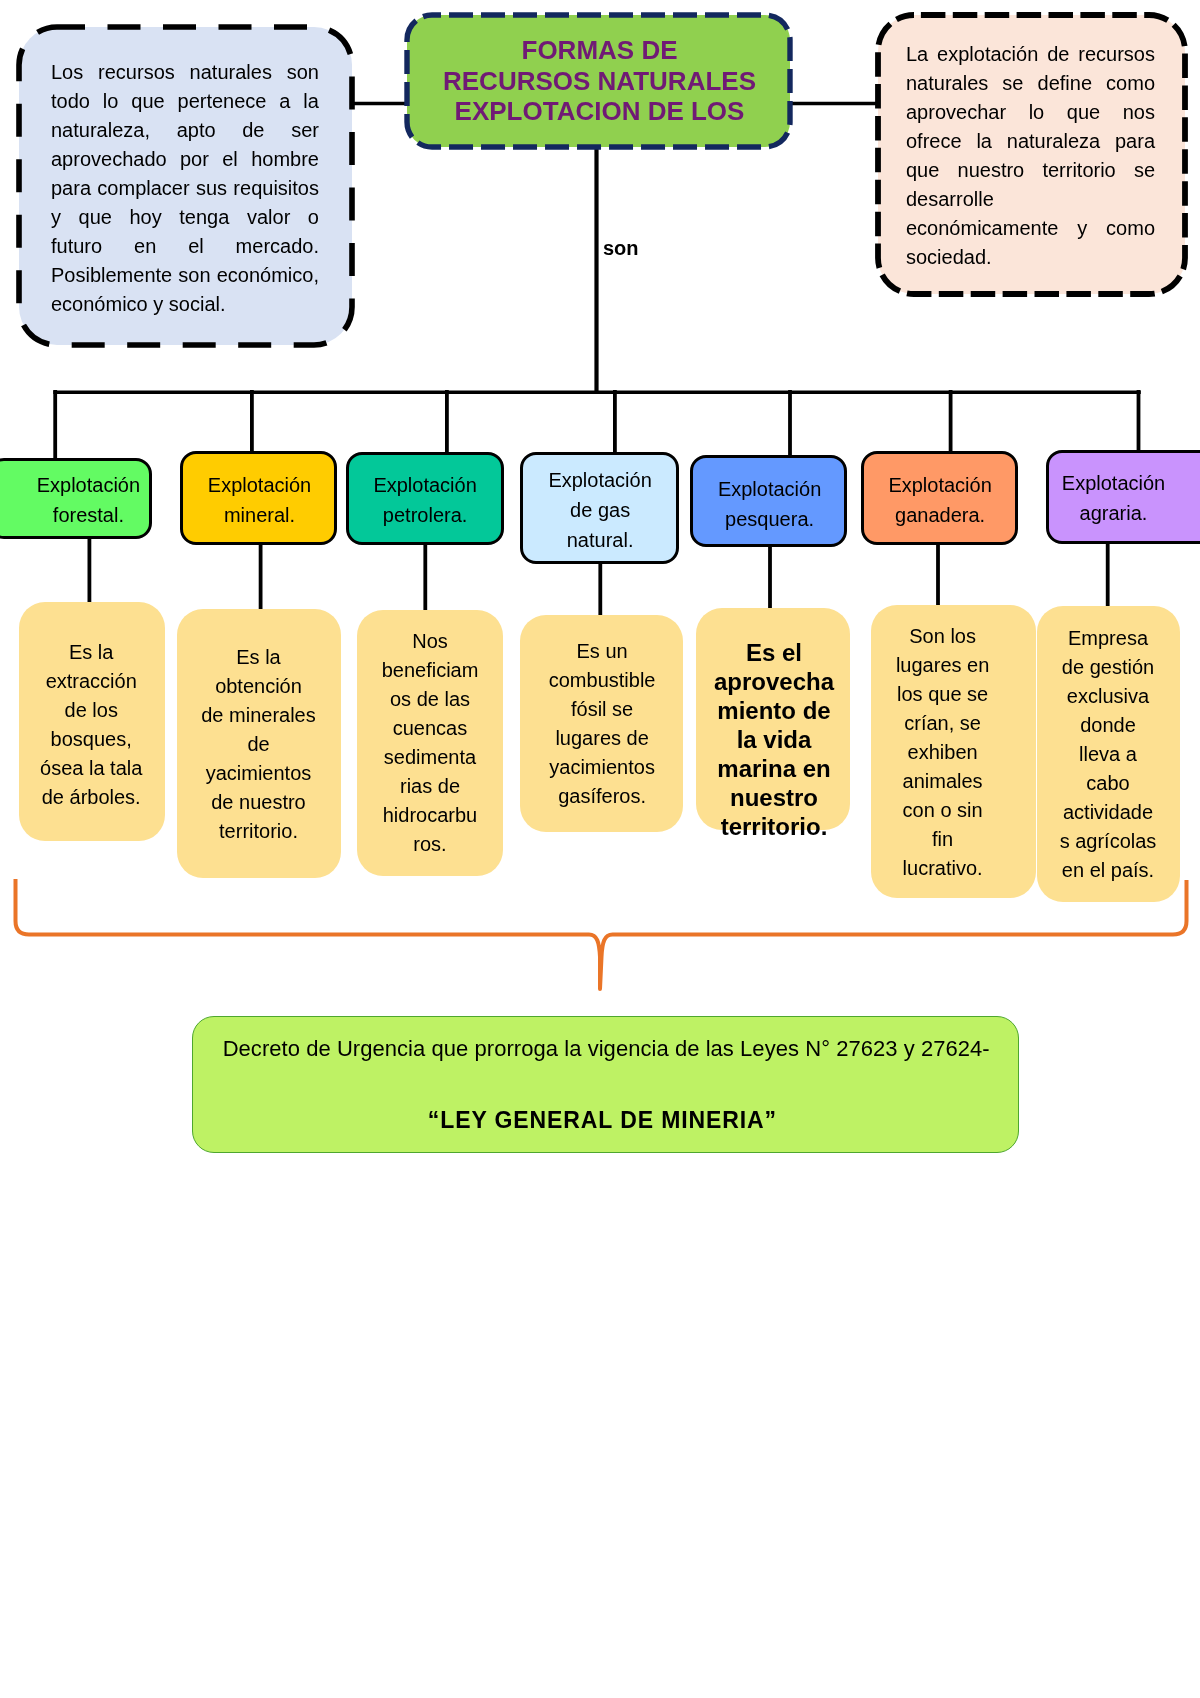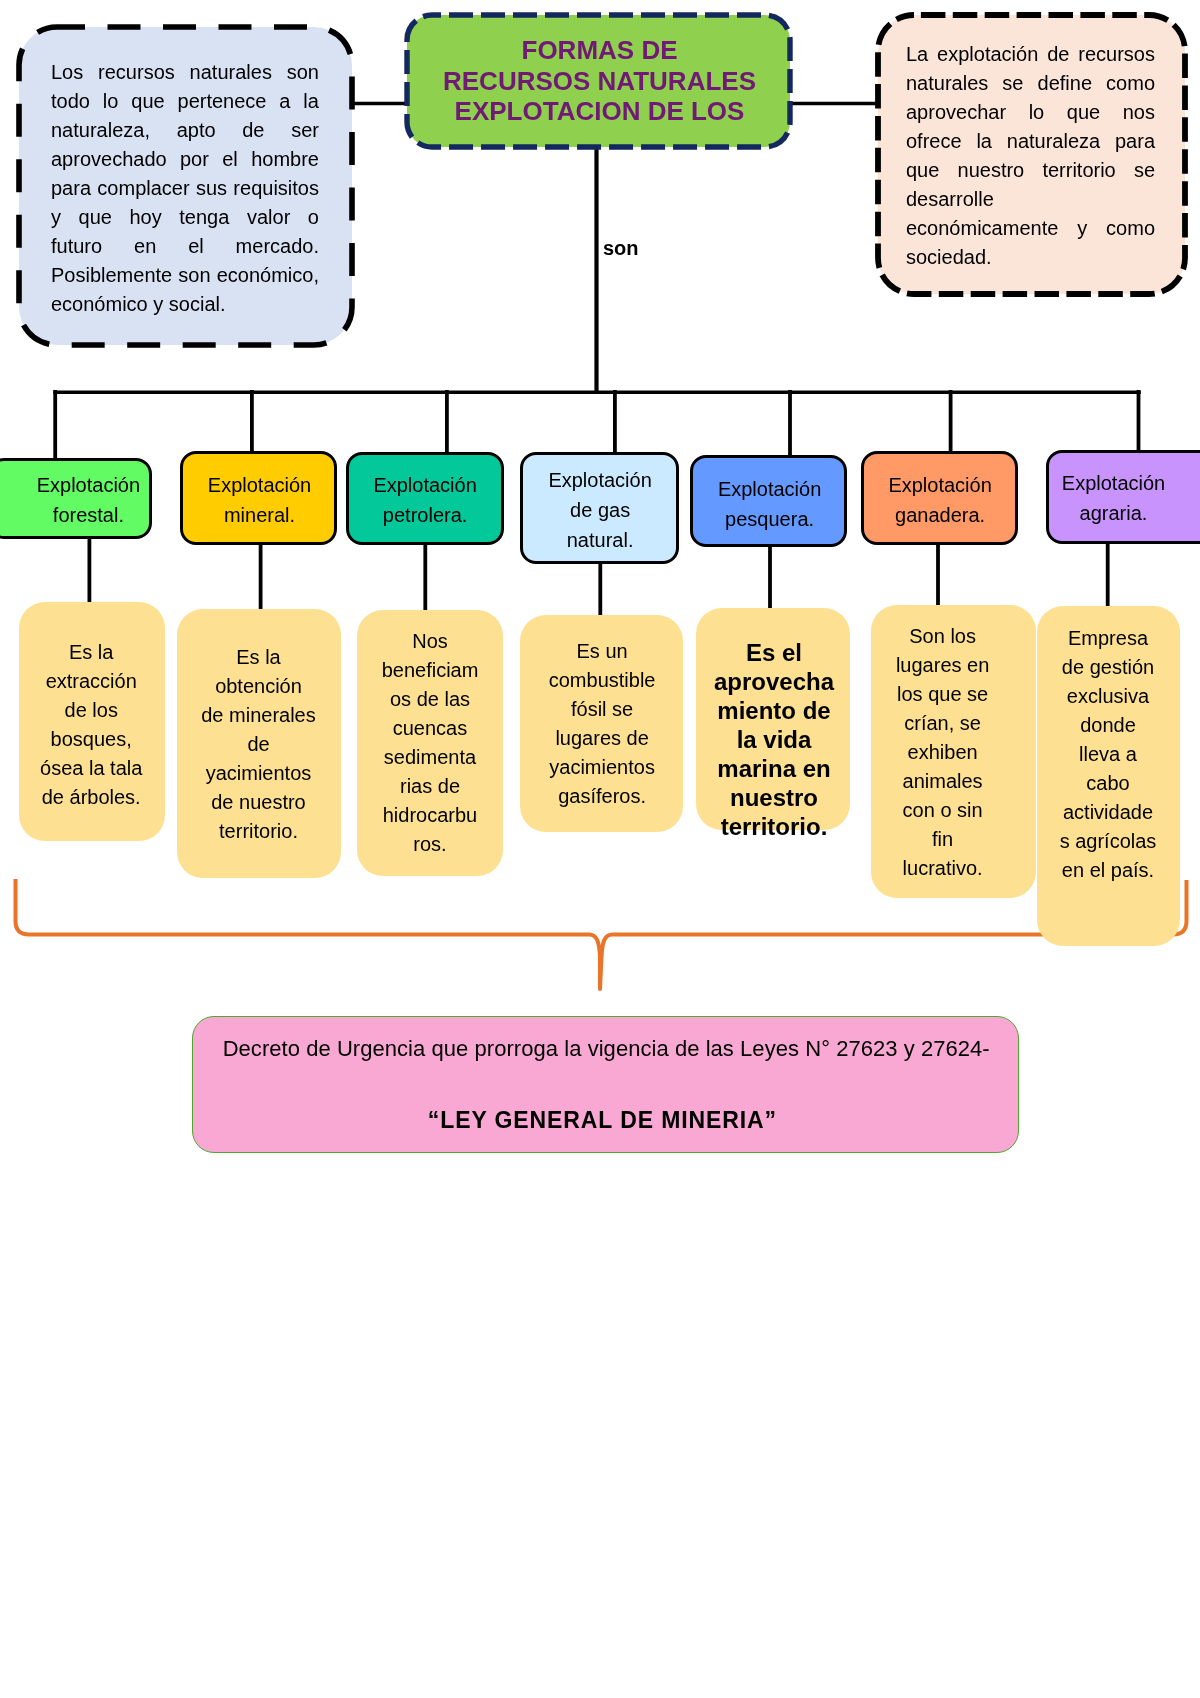--- a/index.html
+++ b/index.html
@@ -24,21 +24,21 @@
   .cat span{position:absolute;display:block;line-height:30px;text-align:center;}
   .cat .tline{text-align:center;}
   .leaf .tline{text-align:center;}
 
   
   .leaf{background:#fde091;border-radius:26px;
         font-family:"Liberation Sans", sans-serif;}
   .leaf span{position:absolute;display:block;width:200px;line-height:29px;text-align:center;}
 
   
-  .lawbox{background:#f9a8d4;border:1.8px solid #4ea72e;border-radius:22px;}
+  .lawbox{background:#bef264;border:1.8px solid #4ea72e;border-radius:22px;}
   .lawbox .l1{font-family:"Liberation Sans", sans-serif;text-align:center;}
   .lawbox .l2{font-family:"Liberation Sans", sans-serif;font-weight:bold;text-align:center;}
 
   svg{position:absolute;overflow:visible;}
 </style>
 </head>
 <body>
 
 <div id="canvas">
 
@@ -224,21 +224,21 @@
         <div class="tline">lugares en</div>
         <div class="tline">los que se</div>
         <div class="tline">crían, se</div>
         <div class="tline">exhiben</div>
         <div class="tline">animales</div>
         <div class="tline">con o sin</div>
         <div class="tline">fin</div>
         <div class="tline">lucrativo.</div>
       </span>
   </div>
-  <div class="abs leaf" style="left:1037px;top:606px;width:143px;height:340px;">
+  <div class="abs leaf" style="left:1037px;top:606px;width:143px;height:296px;">
     <span style="font-size:20px;left:-29px;top:17.8px;">
         <div class="tline">Empresa</div>
         <div class="tline">de gestión</div>
         <div class="tline">exclusiva</div>
         <div class="tline">donde</div>
         <div class="tline">lleva a</div>
         <div class="tline">cabo</div>
         <div class="tline">actividade</div>
         <div class="tline">s agrícolas</div>
         <div class="tline">en el país.</div>

